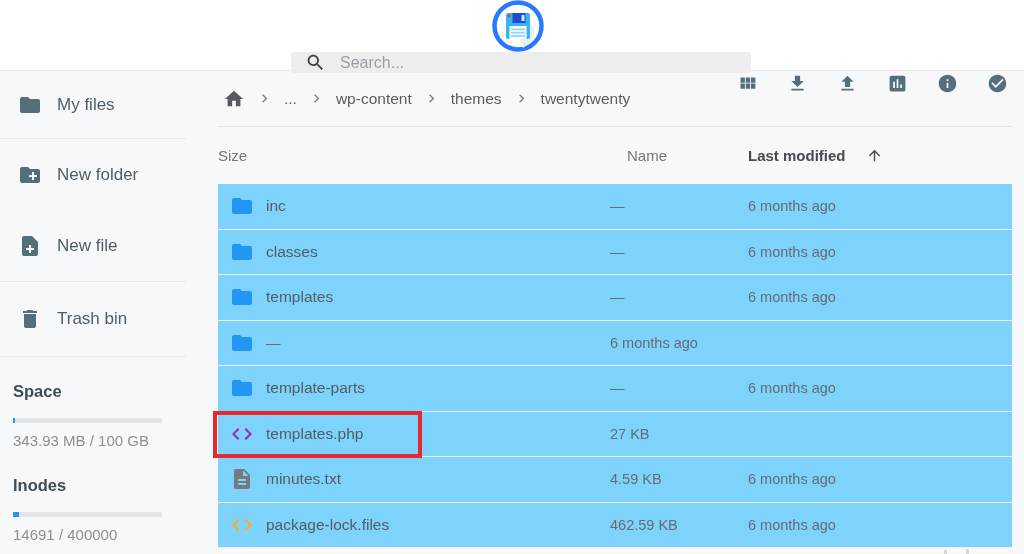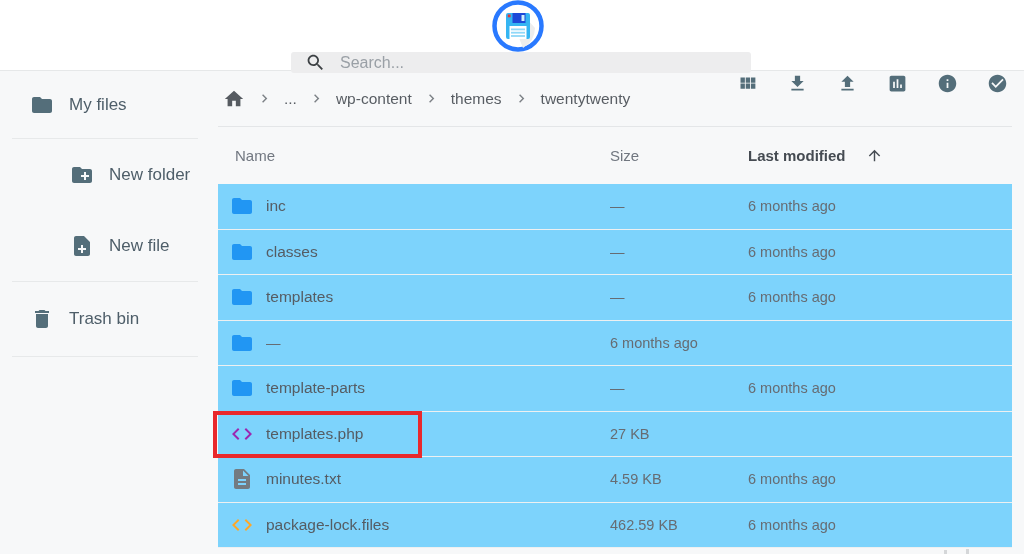--- a/index.html
+++ b/index.html
@@ -16,25 +16,25 @@
                border-radius:3px; display:flex; align-items:center; padding:0 14px; }
   .searchbox svg { width:21px; height:21px; color:#3c4043; flex:0 0 auto; }
   .searchbox input { border:none; outline:none; background:transparent; margin-left:14px;
                      font-family:"Liberation Sans",sans-serif; font-size:16px; color:#3c4043; width:380px; }
   .searchbox input::placeholder { color:#9aa0a6; }
   .topbar-actions { margin-left:auto; margin-right:16px; display:flex; align-items:center; gap:29px; }
   .topbar-actions .icon-btn { width:21px; height:21px; color:#546e7a; cursor:pointer; }
   .topbar-actions .icon-btn svg { width:21px; height:21px; display:block; }
 
   
-  .sidebar { position:absolute; top:71px; left:12px; width:186px; height:483px; }
+  .sidebar { position:absolute; top:71px; left:0; width:186px; height:483px; }
   .side-group { border-bottom:1px solid #e7e9ea; }
   .side-item { display:flex; align-items:center; padding-left:18px; cursor:pointer; }
   .g1 .side-item { height:67px; }
-  .g2 .side-item { height:71px;margin-left:40px; }
+  .g2 .side-item { height:71px; }
   .g3 .side-item { height:74px; }
   .side-item svg { width:24px; height:24px; color:#546e7a; flex:0 0 auto; }
   .side-item .lbl { margin-left:15px; font-size:17px; color:#4e5e69; }
   .stats { padding:0 24px 0 13px; }
   .stats h3 { font-size:16.5px; font-weight:bold; color:#3d4d57; }
   .stats .h-space { margin-top:25px; }
   .stats .h-inodes { margin-top:27px; }
   .bar { margin-top:17px; width:149px; height:5px; background:#e2e4e6; position:relative; }
   .bar .fill { position:absolute; left:0; top:0; height:5px; background:#2196f3; }
   .caption { margin-top:9px; font-size:15px; color:#8a9095; }
@@ -157,20 +157,33 @@
     </div>
     <div class="side-group g3">
       <div class="side-item">
         <svg viewBox="0 0 24 24" fill="currentColor">
             <path d="M6 19c0 1.1.9 2 2 2h8c1.1 0 2-.9 2-2V7H6v12zM19 4h-3.5l-1-1h-5l-1 1H5v2h14V4z"></path>
           </svg>
         <span class="lbl">Trash bin</span>
       </div>
     </div>
 
+    <div class="stats">
+      <h3 class="h-space">Space</h3>
+      <div class="bar">
+          <div class="fill" id="space-fill" style="width: 2px;"></div>
+        </div>
+      <div class="caption">343.93 MB / 100 GB</div>
+
+      <h3 class="h-inodes">Inodes</h3>
+      <div class="bar">
+          <div class="fill" id="inodes-fill" style="width: 6px;"></div>
+        </div>
+      <div class="caption">14691 / 400000</div>
+    </div>
   </aside>
 
   <main class="content">
     <nav class="breadcrumb" id="breadcrumb-bar">
       <span class="home">
         <svg viewBox="0 0 24 24" fill="currentColor">
             <path d="M10 20v-6h4v6h5v-8h3L12 3 2 12h3v8z"></path>
           </svg>
       </span>
 
@@ -194,22 +207,22 @@
         <span class="crumb">themes</span>
         <span class="sep">
           <svg viewBox="0 0 24 24" fill="currentColor" style="width: 17px; height: 17px; display: block;">
             <path d="M10 6L8.59 7.41 13.17 12l-4.58 4.59L10 18l6-6z"></path>
           </svg>
         </span>
         <span class="crumb">twentytwenty</span>
       </nav>
 
     <div class="thead">
+      <div class="col col-size">Size</div>
       <div class="col col-name">Name</div>
-      <div class="col col-size">Size</div>
       <div class="col col-mod">
         <span>Last modified</span>
         <svg viewBox="0 0 24 24" fill="currentColor">
             <path d="M4 12l1.41 1.41L11 7.83V20h2V7.83l5.58 5.59L20 12l-8-8-8 8z"></path>
           </svg>
       </div>
     </div>
 
     <div class="tbody" id="rows">
         <div class="trow">

